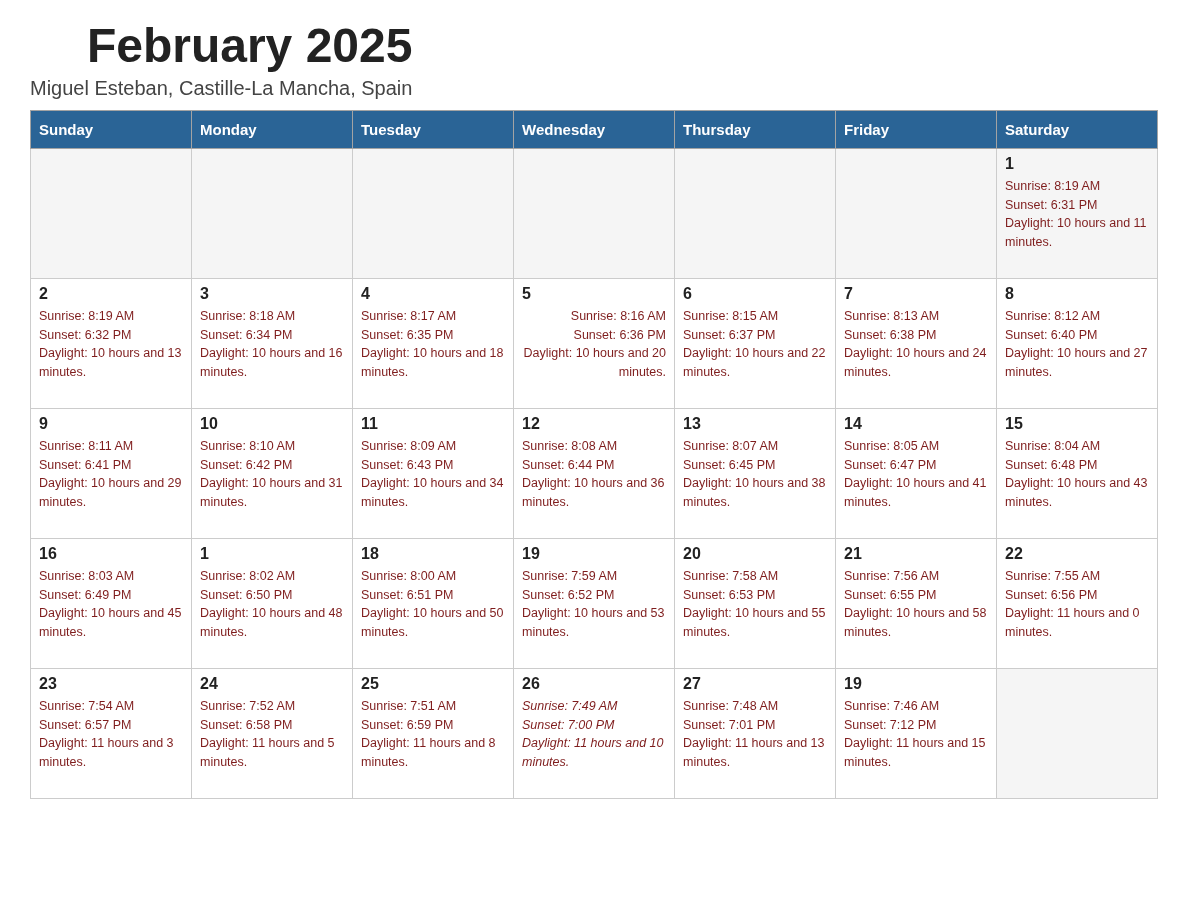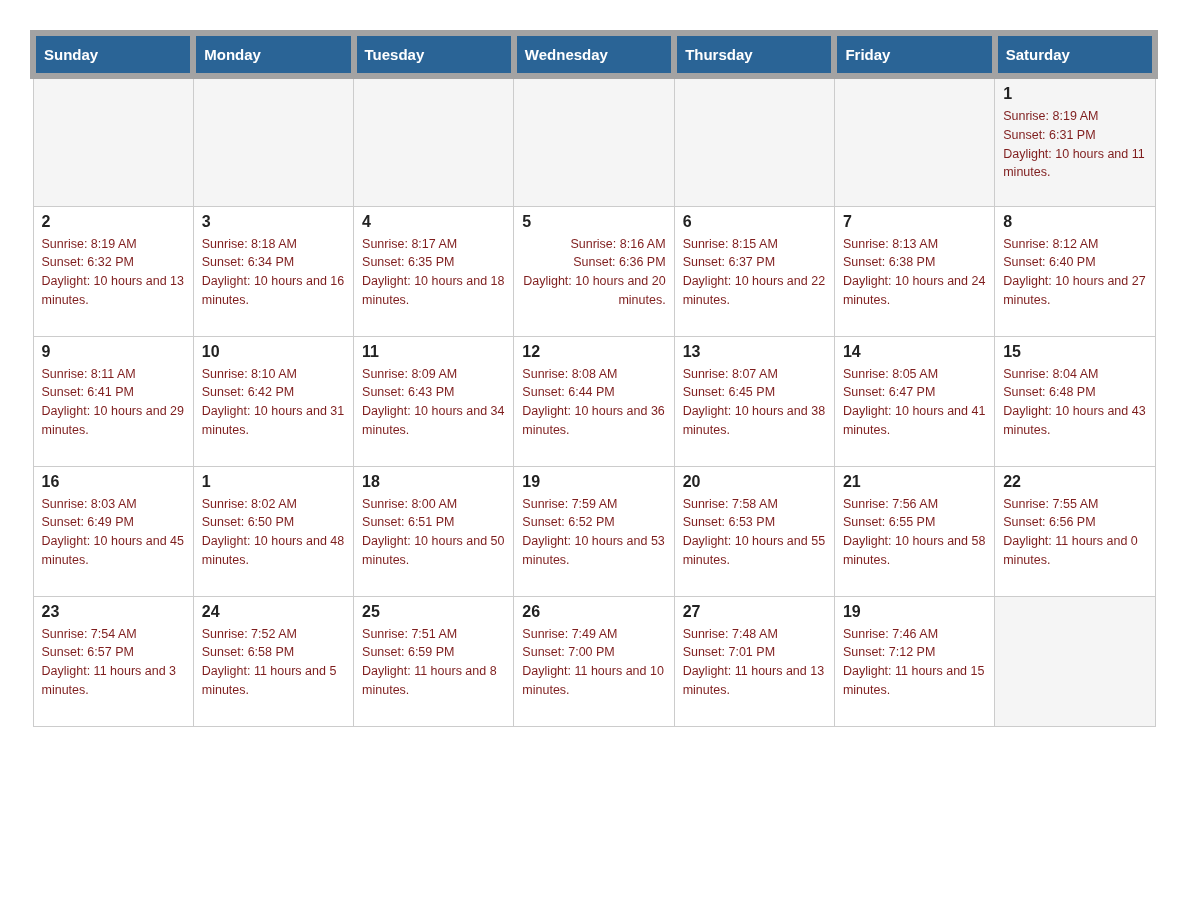--- a/index.html
+++ b/index.html
@@ -64,21 +64,21 @@
       border-collapse: collapse;
       margin-top: 10px;
     }
     .calendar thead th {
       background-color: #2a6496;
       color: #fff;
       padding: 10px 8px;
       font-size: 15px;
       font-weight: bold;
       text-align: left;
-      border: 6px solid #a3a3a3;
+      border: 1px solid #a3a3a3;
     }
     .calendar tbody td {
       border: 1px solid #ccc;
       vertical-align: top;
       padding: 6px 8px;
       width: 14.28%;
       min-height: 110px;
       height: 130px;
       font-size: 13px;
       color: #333;
@@ -102,20 +102,22 @@
     }
     .calendar tbody tr td.empty-cell {
       background-color: #f5f5f5;
     }
   </style>
 </head>
 <body>
 
 <div class="header">
   <div class="title-section">
+    <div class="month-title">February 2025</div>
+    <div class="location">Miguel Esteban, Castille-La Mancha, Spain</div>
   </div>
 </div>
 
 <table class="calendar">
   <thead>
     <tr>
     <th>Sunday</th>
         <th>Monday</th>
         <th>Tuesday</th>
         <th>Wednesday</th>
@@ -285,21 +287,21 @@
 Daylight: 11 hours and 5 minutes.</div>
         </td>
         <td>
           <div class="day-number">25</div>
           <div class="day-info" style="white-space: pre-line;">Sunrise: 7:51 AM
 Sunset: 6:59 PM
 Daylight: 11 hours and 8 minutes.</div>
         </td>
         <td>
           <div class="day-number">26</div>
-          <div class="day-info" style="white-space: pre-line;">Sunrise: 7:49 AM
+          <div class="day-info" style="white-space: pre-line; font-style: italic;">Sunrise: 7:49 AM
 Sunset: 7:00 PM
 Daylight: 11 hours and 10 minutes.</div>
         </td>
         <td>
           <div class="day-number">27</div>
           <div class="day-info" style="white-space: pre-line;">Sunrise: 7:48 AM
 Sunset: 7:01 PM
 Daylight: 11 hours and 13 minutes.</div>
         </td>
         <td>

